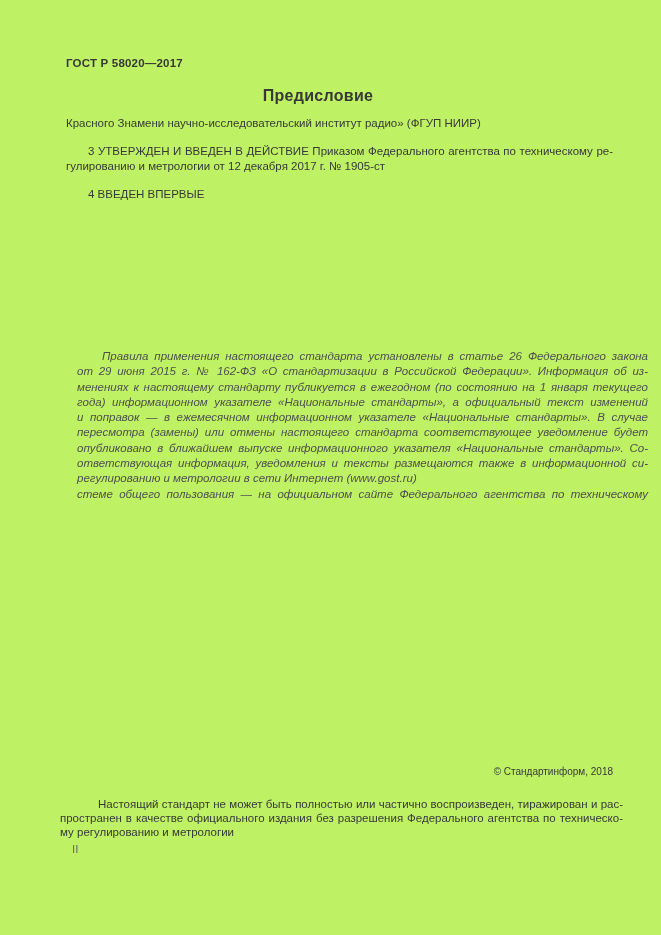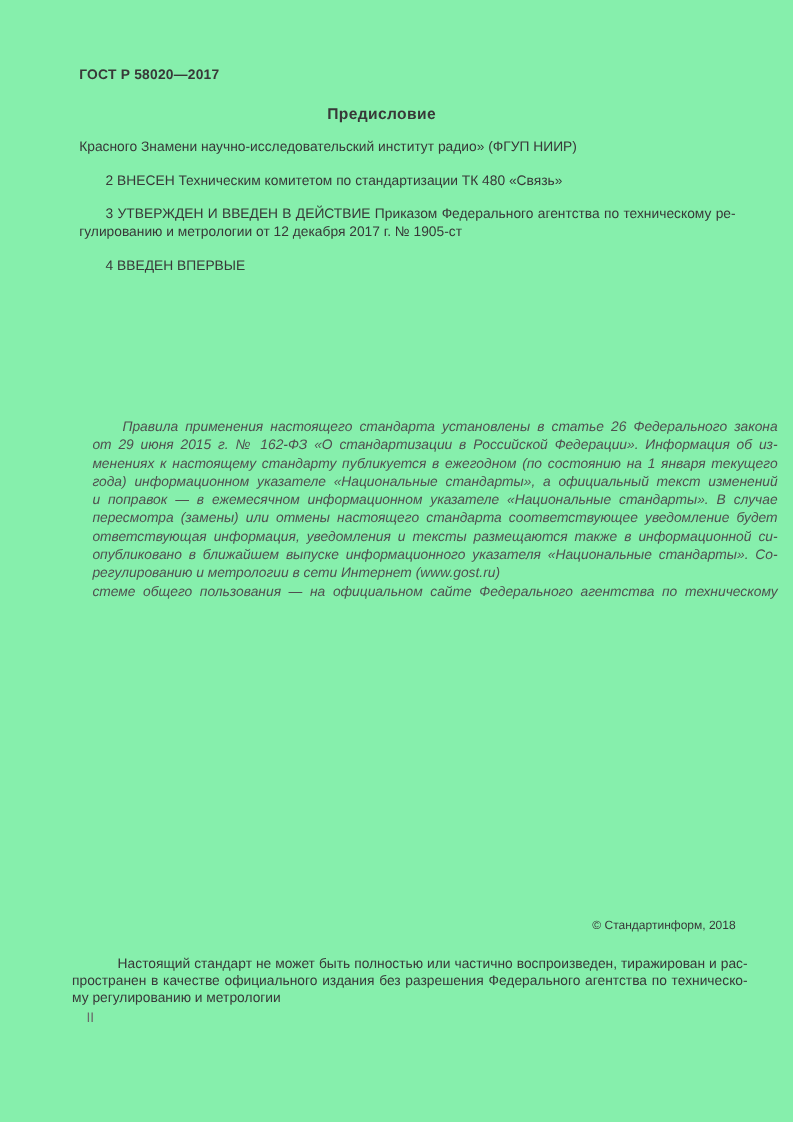--- a/index.html
+++ b/index.html
@@ -5,31 +5,31 @@
   html, body { margin: 0; padding: 0; }
   body {
     width: 661px; height: 935px;
     background: #ffffff;
     font-family: "Liberation Sans", sans-serif;
     position: relative;
     overflow: hidden;
   }
   .page {
     position: absolute; inset: 0;
-    background: #86efac;
+    background: #bef264;
     color: #383838;
   }
   .doc-code {
     position: absolute; left: 66px; top: 57px;
     font-size: 11.5px; font-weight: bold; letter-spacing: 0.2px;
     color: #383838; white-space: nowrap;
   }
   .page-title {
     position: absolute; left: 68px; top: 87px; width: 500px;
-    text-align: center; font-size: 13px; font-weight: bold;
+    text-align: center; font-size: 16px; font-weight: bold;
     letter-spacing: 0.3px; color: #383838;
   }
   .foreword {
     position: absolute; left: 66px; top: 116px; width: 547px;
     font-size: 11.5px; line-height: 15px; color: #383838;
   }
   .foreword .para { margin-bottom: 13px; }
   .foreword .para:last-child { margin-bottom: 0; }
 
   .line { text-align: justify; text-align-last: justify; text-justify: inter-word; }
@@ -65,40 +65,37 @@
 
   <div class="doc-code">ГОСТ Р 58020—2017</div>
 
   <div class="page-title">Предисловие</div>
 
   <div class="foreword">
     <div class="para">
         <div class="line last">Красного Знамени научно-исследовательский институт радио» (ФГУП НИИР)</div>
       </div>
     <div class="para">
-        <div class="line first last">2 ВНЕСЕН Техническим комитетом по стандартизации ТК 480 «Связь»</div>
-      </div>
-    <div class="para">
         <div class="line first">3 УТВЕРЖДЕН И ВВЕДЕН В ДЕЙСТВИЕ Приказом Федерального агентства по техническому ре-</div>
         <div class="line last">гулированию и метрологии от 12 декабря 2017 г. № 1905-ст</div>
       </div>
     <div class="para">
         <div class="line first last">4 ВВЕДЕН ВПЕРВЫЕ</div>
       </div>
   </div>
 
   <div class="rules-note">
       <div class="line first">Правила применения настоящего стандарта установлены в статье 26 Федерального закона</div>
       <div class="line">от 29 июня 2015 г. № 162-ФЗ «О стандартизации в Российской Федерации». Информация об из-</div>
       <div class="line">менениях к настоящему стандарту публикуется в ежегодном (по состоянию на 1 января текущего</div>
       <div class="line">года) информационном указателе «Национальные стандарты», а официальный текст изменений</div>
       <div class="line">и поправок — в ежемесячном информационном указателе «Национальные стандарты». В случае</div>
       <div class="line">пересмотра (замены) или отмены настоящего стандарта соответствующее уведомление будет</div>
+      <div class="line">опубликовано в ближайшем выпуске информационного указателя «Национальные стандарты». Со-</div>
       <div class="line">ответствующая информация, уведомления и тексты размещаются также в информационной си-</div>
-      <div class="line">опубликовано в ближайшем выпуске информационного указателя «Национальные стандарты». Со-</div>
       <div class="line last">регулированию и метрологии в сети Интернет (www.gost.ru)</div>
       <div class="line">стеме общего пользования — на официальном сайте Федерального агентства по техническому</div>
     </div>
 
   <div class="copyright">© Стандартинформ, 2018</div>
 
   <div class="repro-note">
       <div class="line first">Настоящий стандарт не может быть полностью или частично воспроизведен, тиражирован и рас-</div>
       <div class="line">пространен в качестве официального издания без разрешения Федерального агентства по техническо-</div>
       <div class="line last">му регулированию и метрологии</div>

